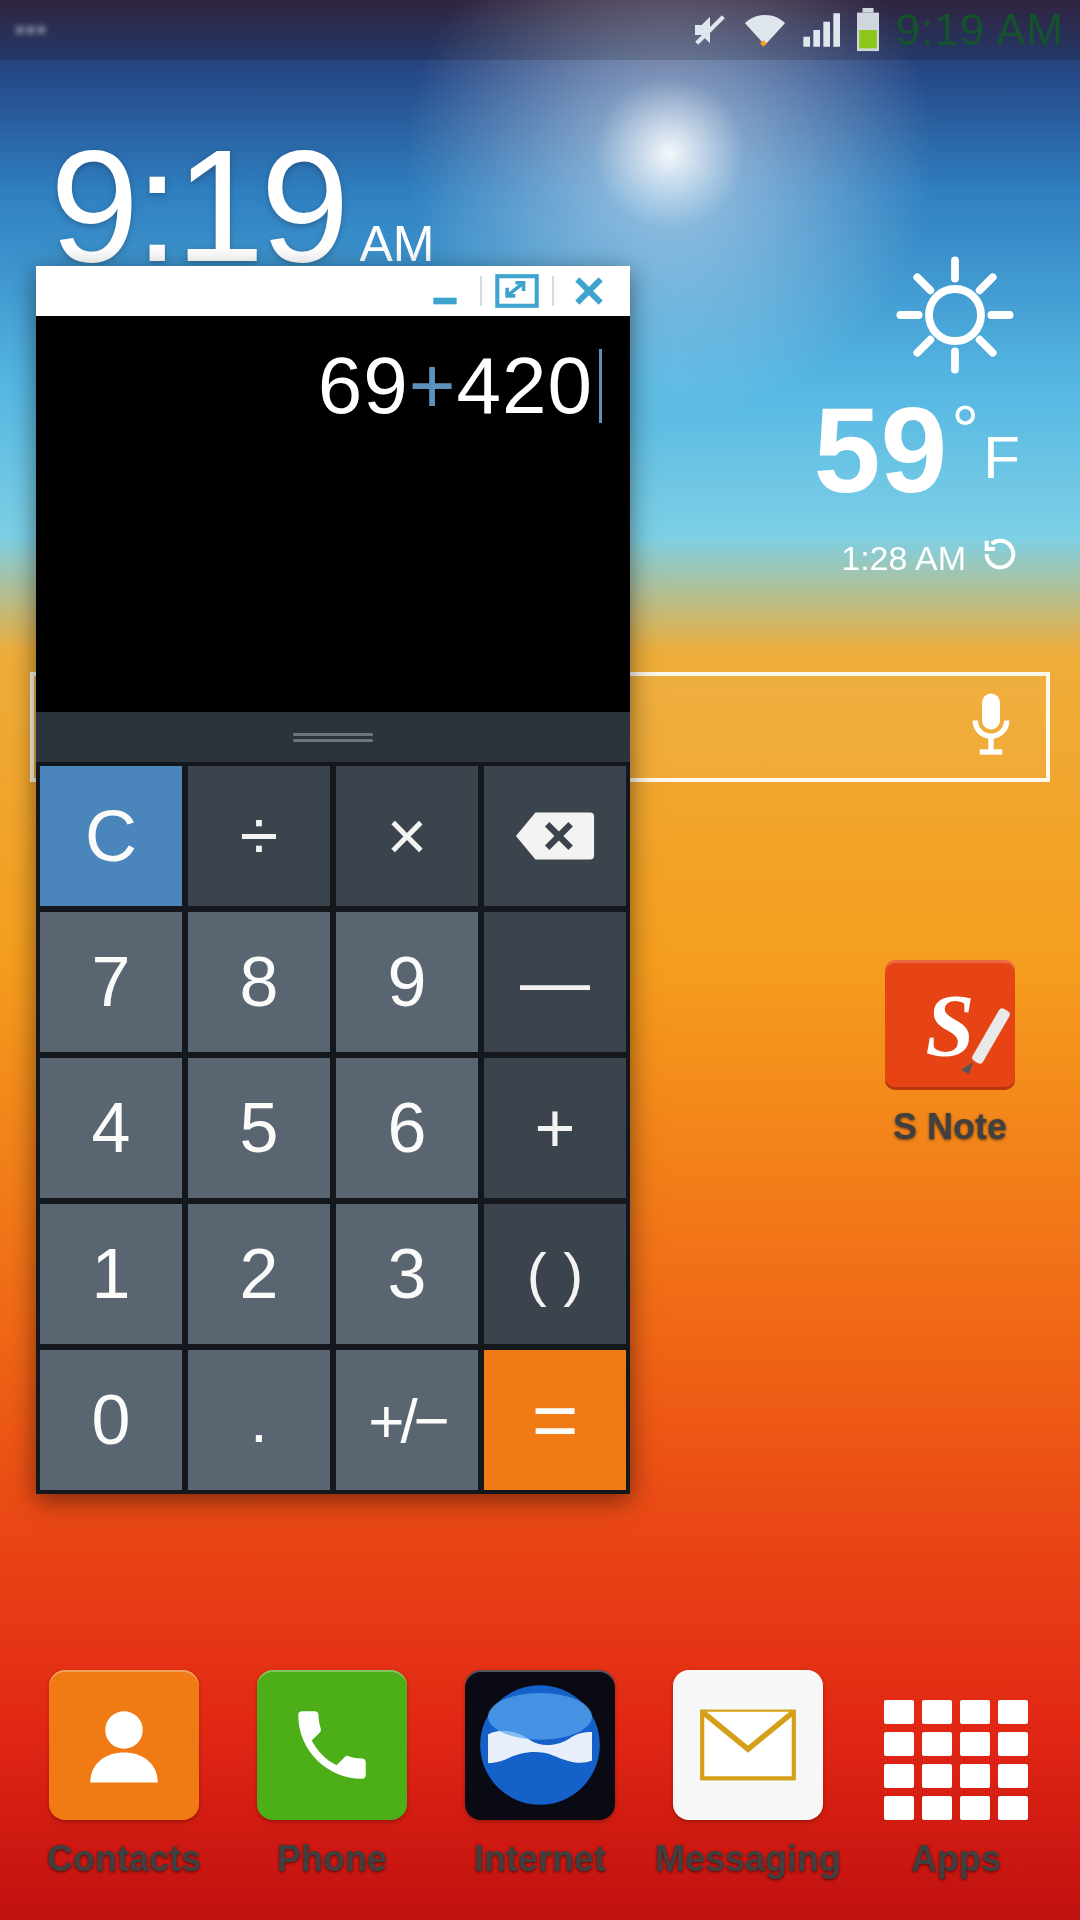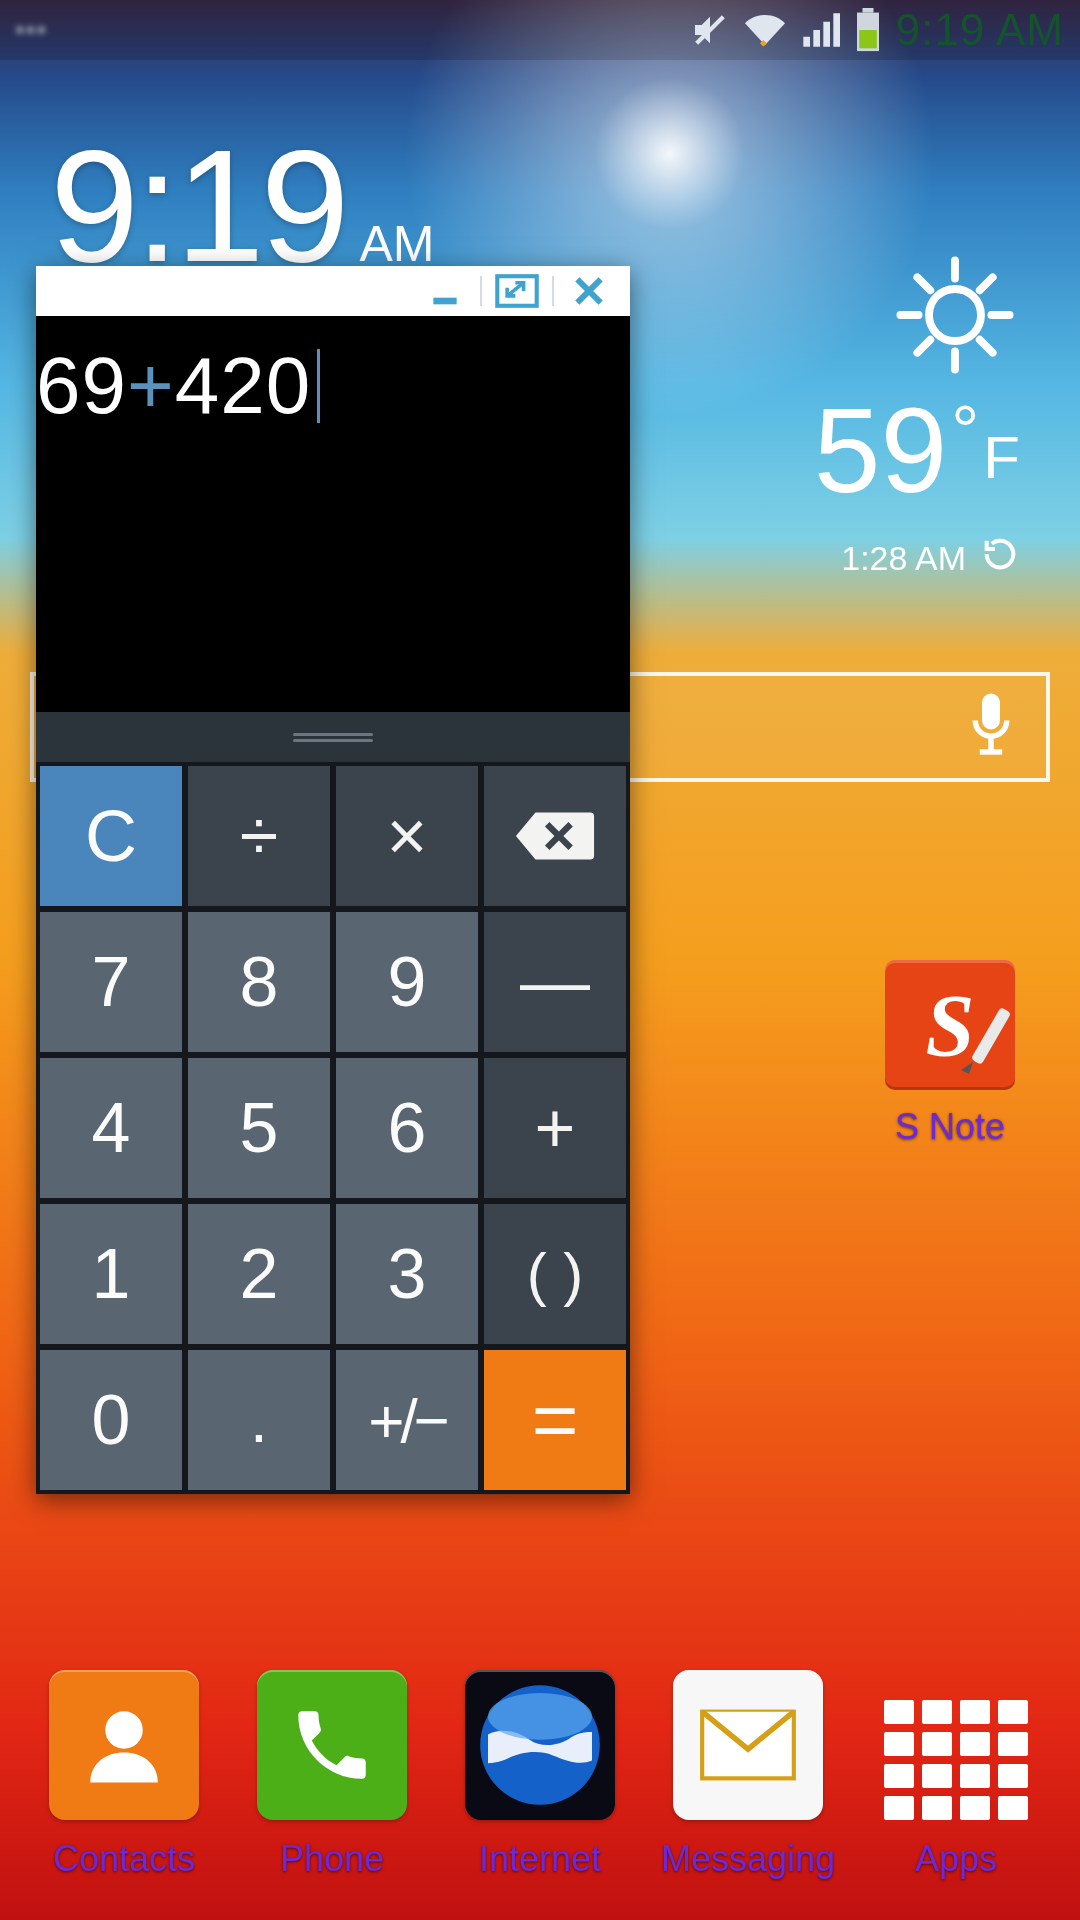--- a/index.html
+++ b/index.html
@@ -38,21 +38,21 @@
   .clock-widget {
     position:absolute; top:80px; left:20px; right:20px; height:460px;
     padding:20px 30px;
   }
   .clock-time-row { display:flex; align-items:baseline; gap:14px;margin-top:14px; }
   .clock-time { font-size:160px; font-weight:200; letter-spacing:-4px; text-shadow:0 2px 6px rgba(0,0,0,0.25);}
   .clock-ampm { font-size:50px; font-weight:300; }
   .clock-date { font-size:54px; font-weight:300; margin-top:-12px; text-shadow:0 2px 5px rgba(0,0,0,0.25);}
   .weather-block { position:absolute; right:40px; top:170px; text-align:center; }
   .weather-temp-row { display:flex; align-items:flex-start; justify-content:flex-end; gap:4px; }
-  .weather-temp { font-size:120px; font-weight:400; line-height:1; }
+  .weather-temp { font-size:120px; font-weight:700; line-height:1; }
   .weather-deg { font-size:70px; font-weight:200; line-height:1; margin-top:6px;}
   .weather-unit { font-size:60px; font-weight:200; line-height:1; margin-top:38px;}
   .weather-update { font-size:34px; font-weight:300; display:flex; align-items:center; gap:14px; justify-content:flex-end; margin-top:24px;}
 
   
   .search-bar {
     position:absolute; top:672px; left:30px; right:30px; height:110px;
     border:4px solid rgba(255,255,255,0.9);
     background:rgba(255,255,255,0.04);
     display:flex; align-items:center; justify-content:flex-end; padding-right:28px;
@@ -60,21 +60,21 @@
 
   
   .snote-wrap { position:absolute; top:960px; right:50px; width:160px; text-align:center; }
   .snote-icon {
     width:130px; height:130px; border-radius:10px; margin:0 auto 16px;
     background:#e64415; position:relative;
     box-shadow:inset 0 -3px 0 rgba(0,0,0,0.2), inset 0 3px 0 rgba(255,255,255,0.2);
     display:flex; align-items:center; justify-content:center;
     font-family:"Times New Roman", serif; font-size:88px; font-style:italic; color:#fff; font-weight:700;
   }
-  .snote-label, .dock-label { color:#6d28d9; font-size:36px; font-weight:400; text-shadow:0 1px 3px rgba(0,0,0,0.6); white-space:nowrap;}
+  .snote-label, .dock-label { color:#404040; font-size:36px; font-weight:700; text-shadow:0 1px 3px rgba(0,0,0,0.6); white-space:nowrap;}
 
   
   .dock {
     position:absolute; left:0; right:0; bottom:40px; height:260px;
     display:flex; justify-content:space-around; align-items:flex-end; padding:0 20px;
   }
   .dock-item { width:190px; display:flex; flex-direction:column; align-items:center; gap:18px; }
   .dock-icon {
     width:150px; height:150px; border-radius:16px;
     display:flex; align-items:center; justify-content:center;
@@ -98,21 +98,21 @@
     display:flex; flex-direction:column;
   }
   .calc-titlebar {
     height:50px; background:#fff; display:flex; align-items:center; justify-content:flex-end;
     gap:0; padding:0 6px;
   }
   .calc-tb-btn { width:70px; height:46px; display:flex; align-items:center; justify-content:center; }
   .calc-tb-sep { width:2px; height:30px; background:#d0dde5; }
   .calc-display {
     background:#000; color:#fff; flex:0 0 396px;
-    padding:24px 28px 0 0; text-align:left;
+    padding:24px 28px 0 0; text-align:right;
     font-size:80px; font-weight:300; letter-spacing:1px;
   }
   .calc-display .op { color:#5a92bb; }
   .calc-cursor { display:inline-block; width:3px; height:74px; background:#5a92bb; vertical-align:-10px; margin-left:6px;}
   .calc-handlebar {
     height:50px; background:#2b333b; display:flex; align-items:center; justify-content:center;
   }
   .calc-handle { width:80px; height:14px; }
   .calc-handle div { height:3px; background:#6b7680; margin:3px 0; border-radius:2px;}
   .calc-keys {

